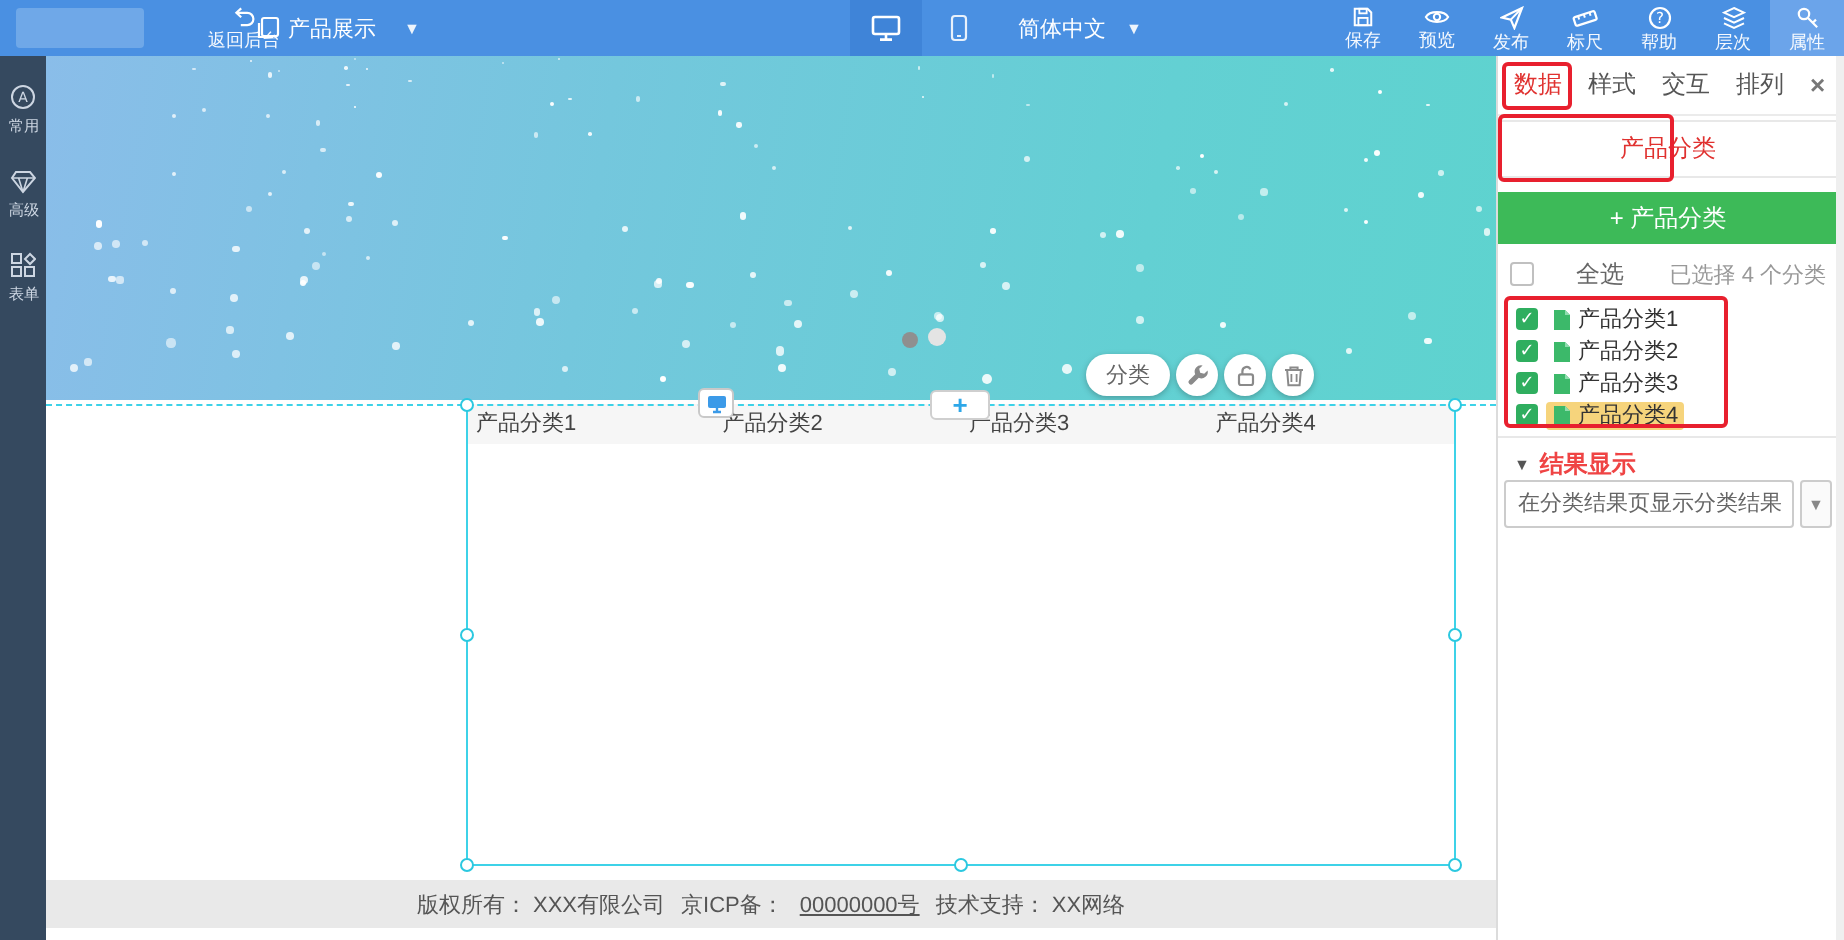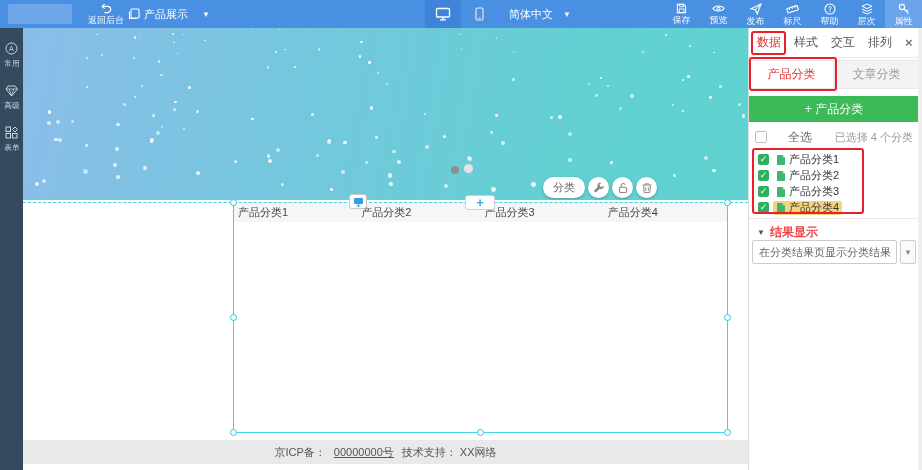--- a/index.html
+++ b/index.html
@@ -93,21 +93,21 @@
   #scroll-strip { position:absolute; right:0; top:0; width:4px; height:442px; background:#efefef; }
 
   .red-box { position:absolute; border:2px solid #e8202e; border-radius:3px; pointer-events:none; z-index:40; }
 </style>
 </head>
 <body>
 
 <div id="topbar">
   <div class="logo"></div>
 
-  <div class="tb-item" style="left:84px;width:44px;">
+  <div class="tb-item" style="left:100px;width:44px;">
     <svg width="12" height="11" viewBox="0 0 12 11">
         <path d="M4.6 1.2 L2.2 3.4 L4.6 5.6" fill="none" stroke="#fff" stroke-width="1.1"></path>
         <path d="M2.4 3.4 h5.2 a3.1 3.1 0 0 1 0 6.2 H4.4" fill="none" stroke="#fff" stroke-width="1.1"></path>
       </svg>
     <span class="lbl">返回后台</span>
   </div>
 
   <div class="tb-row" style="left:128px;">
     <svg width="12" height="12" viewBox="0 0 12 12">
         <rect x="3" y="1" width="8" height="9" rx="1" fill="none" stroke="#fff" stroke-width="1.1"></rect>
@@ -397,38 +397,38 @@
     <svg width="11" height="10" viewBox="0 0 11 10">
         <rect x="1" y="1" width="9" height="6" rx="1" fill="#3b9ae8"></rect>
         <path d="M3.5 9 h4 M5.5 7 v2" stroke="#3b9ae8" stroke-width="1.2"></path>
       </svg>
   </div>
   <div id="plus-handle">
     <span>+</span>
   </div>
 
   <div id="page-footer">
+    <span>版权所有： XXX有限公司</span>
     <span>京ICP备：</span>
     <span class="underline">00000000号</span>
     <span>技术支持： XX网络</span>
   </div>
 </div>
 
 <div id="panel">
   <div id="panel-tabs">
     <span class="ptab ptab-active">数据</span>
     <span class="ptab">样式</span>
     <span class="ptab">交互</span>
     <span class="ptab">排列</span>
     <span id="panel-close">×</span>
   </div>
 
   <div id="seg">
     <div class="seg-cell seg-on">产品分类</div>
-    <div class="seg-cell seg-off">文章分类</div>
   </div>
 
   <div id="add-btn">+ 产品分类</div>
 
   <div id="sel-row">
     <div class="cb-empty"></div>
     <span class="sa">全选</span>
     <span id="sel-count">已选择 4 个分类</span>
   </div>
 

